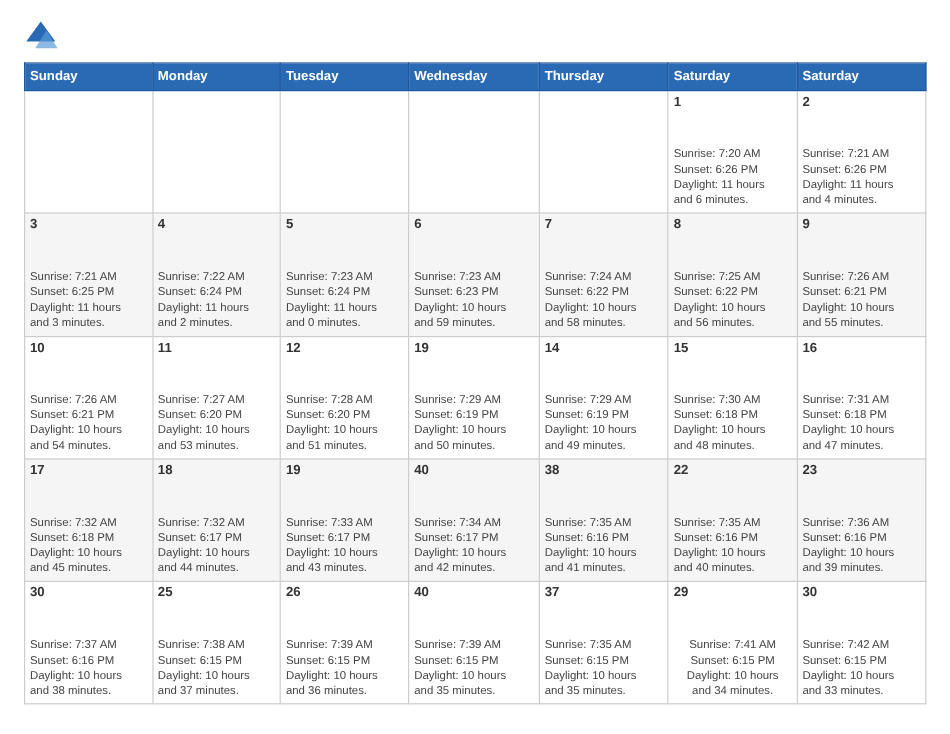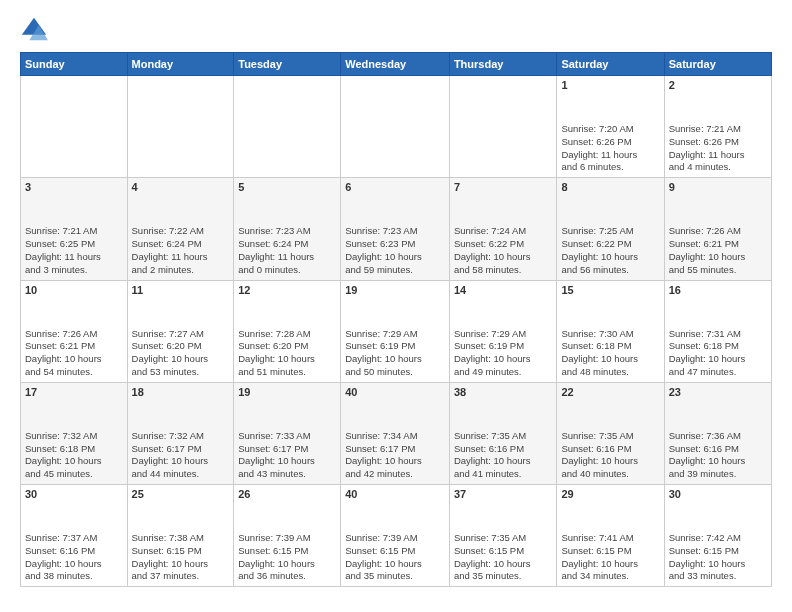--- a/index.html
+++ b/index.html
@@ -338,21 +338,21 @@
           </td>
           <td>
             <div class="day-number">37</div>
             <div class="day-info" style="white-space: pre-line;">Sunrise: 7:35 AM
 Sunset: 6:15 PM
 Daylight: 10 hours
 and 35 minutes.</div>
           </td>
           <td>
             <div class="day-number">29</div>
-            <div class="day-info" style="white-space: pre-line;">Sunrise: 7:41 AM
+            <div class="day-info" style="white-space: pre-line; text-align: center;">Sunrise: 7:41 AM
 Sunset: 6:15 PM
 Daylight: 10 hours
 and 34 minutes.</div>
           </td>
           <td>
             <div class="day-number">30</div>
             <div class="day-info" style="white-space: pre-line;">Sunrise: 7:42 AM
 Sunset: 6:15 PM
 Daylight: 10 hours
 and 33 minutes.</div>

